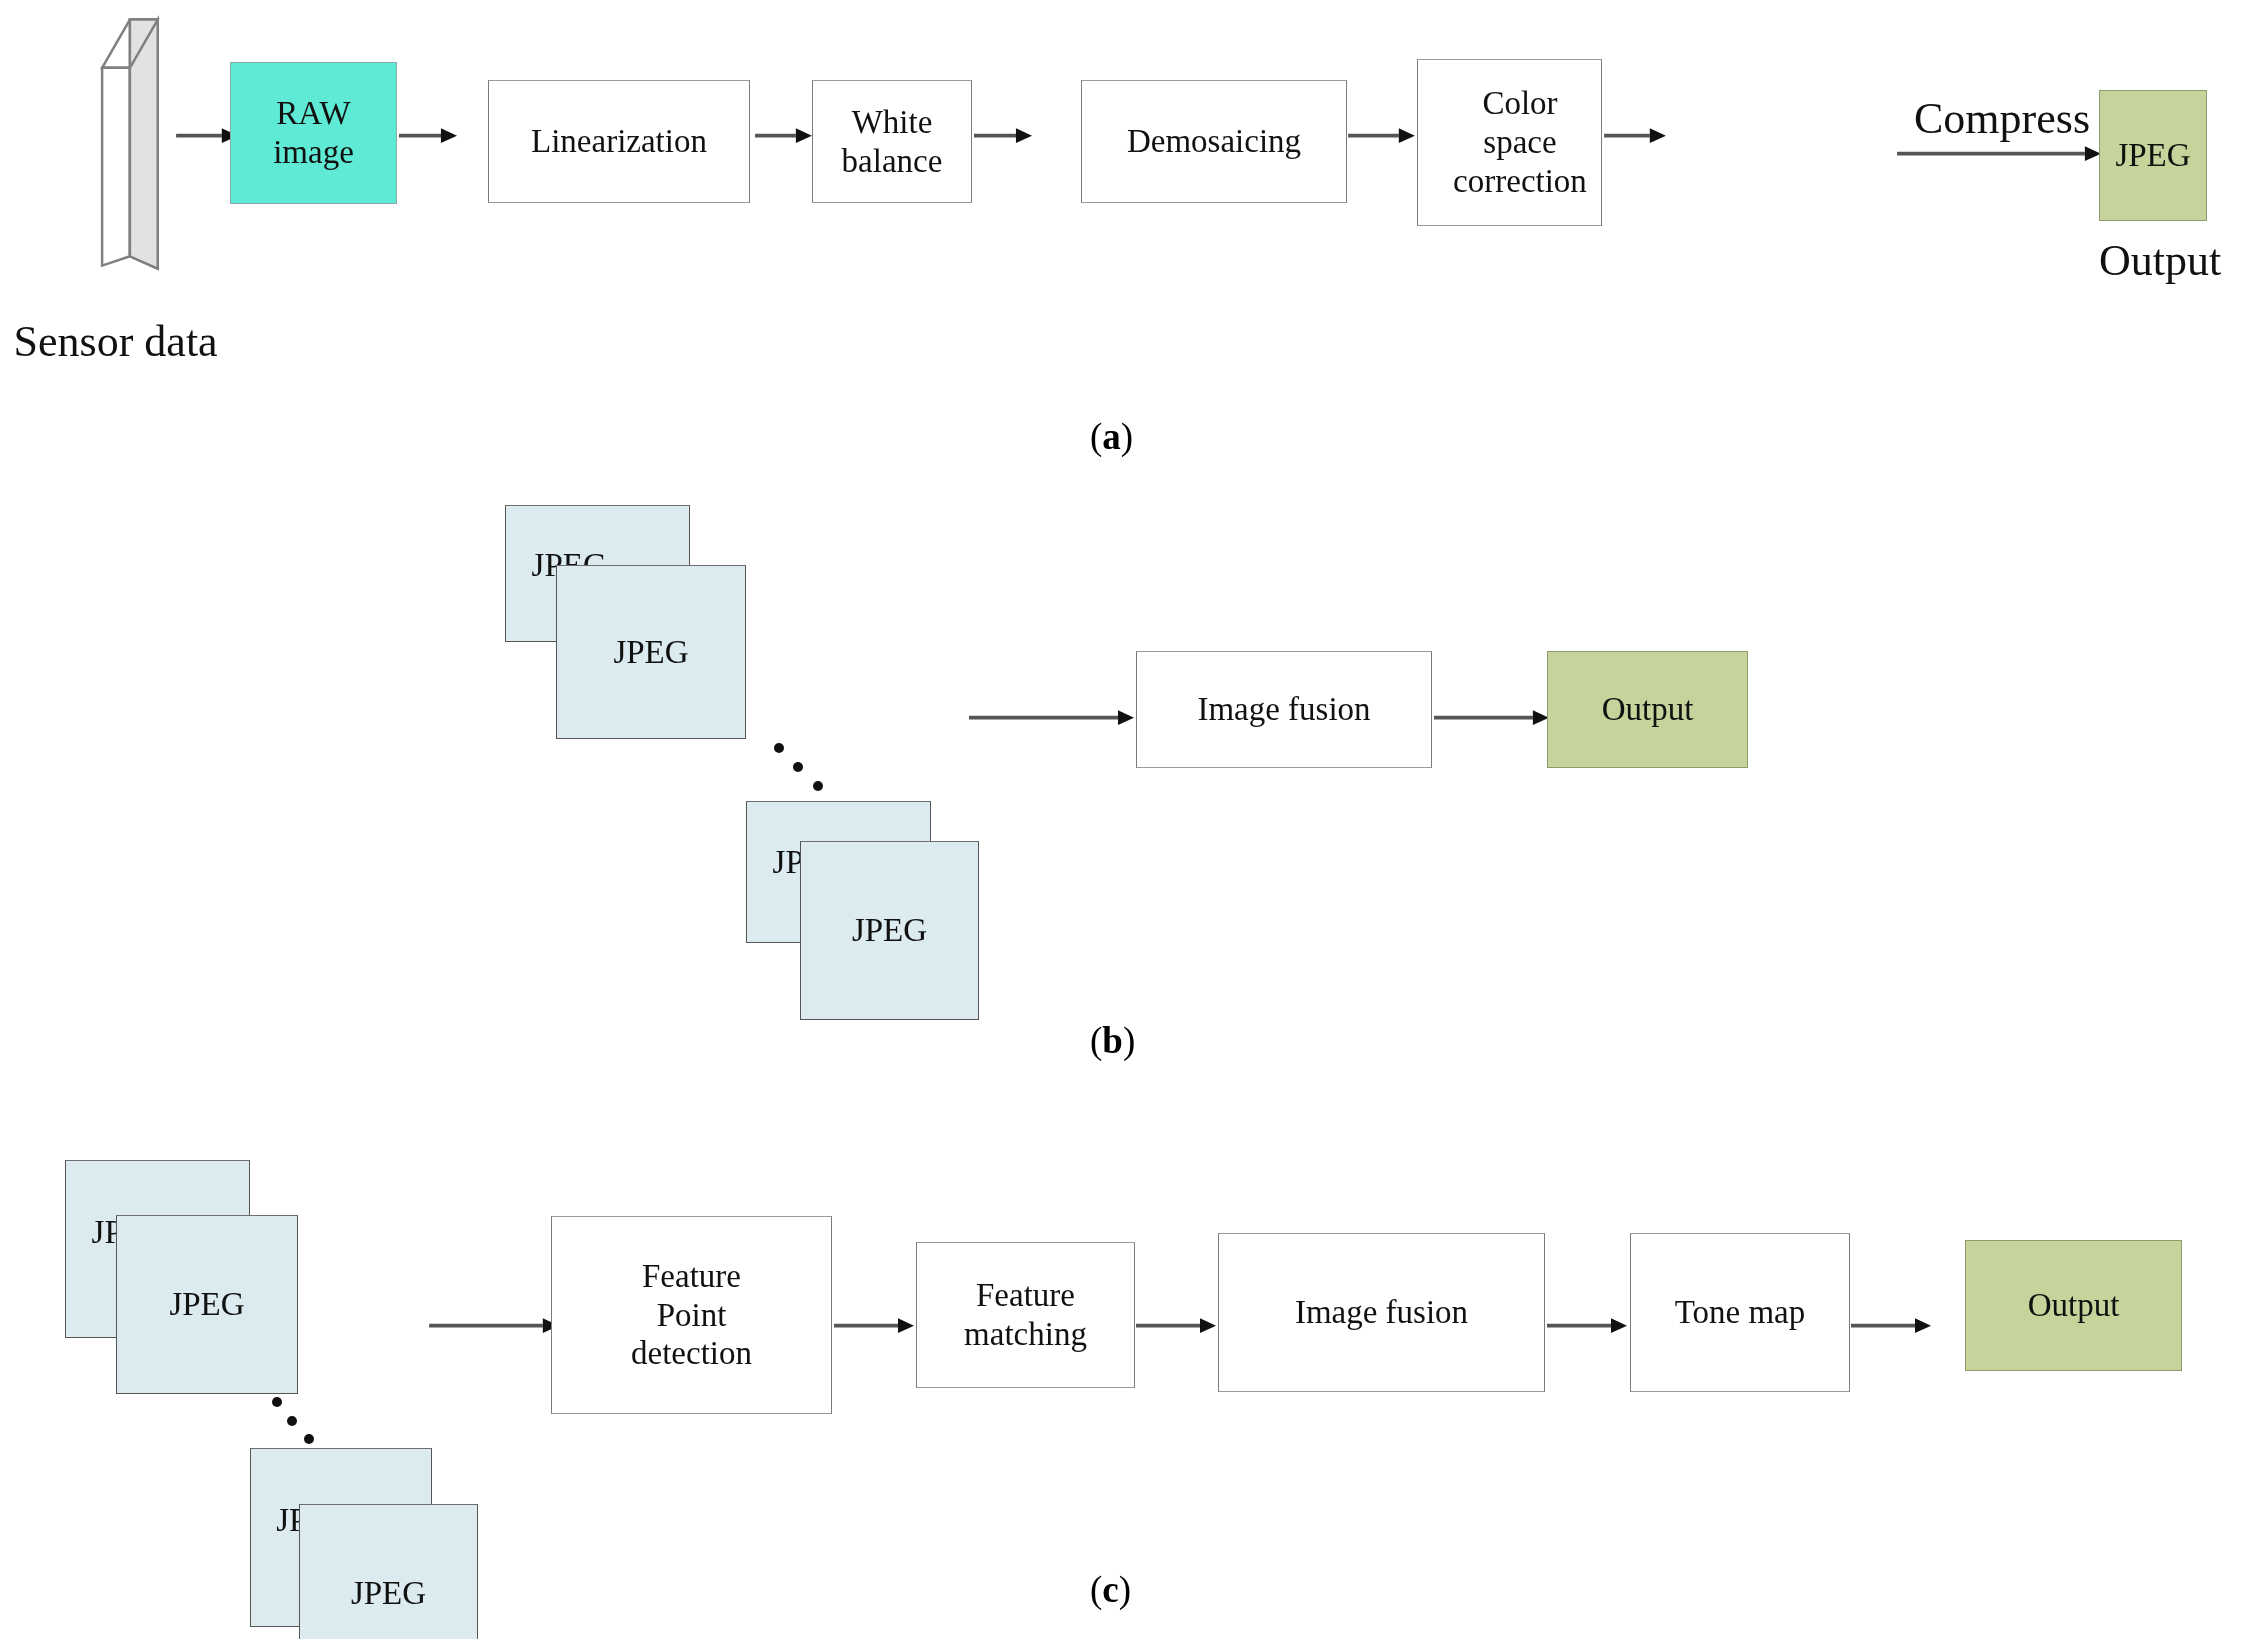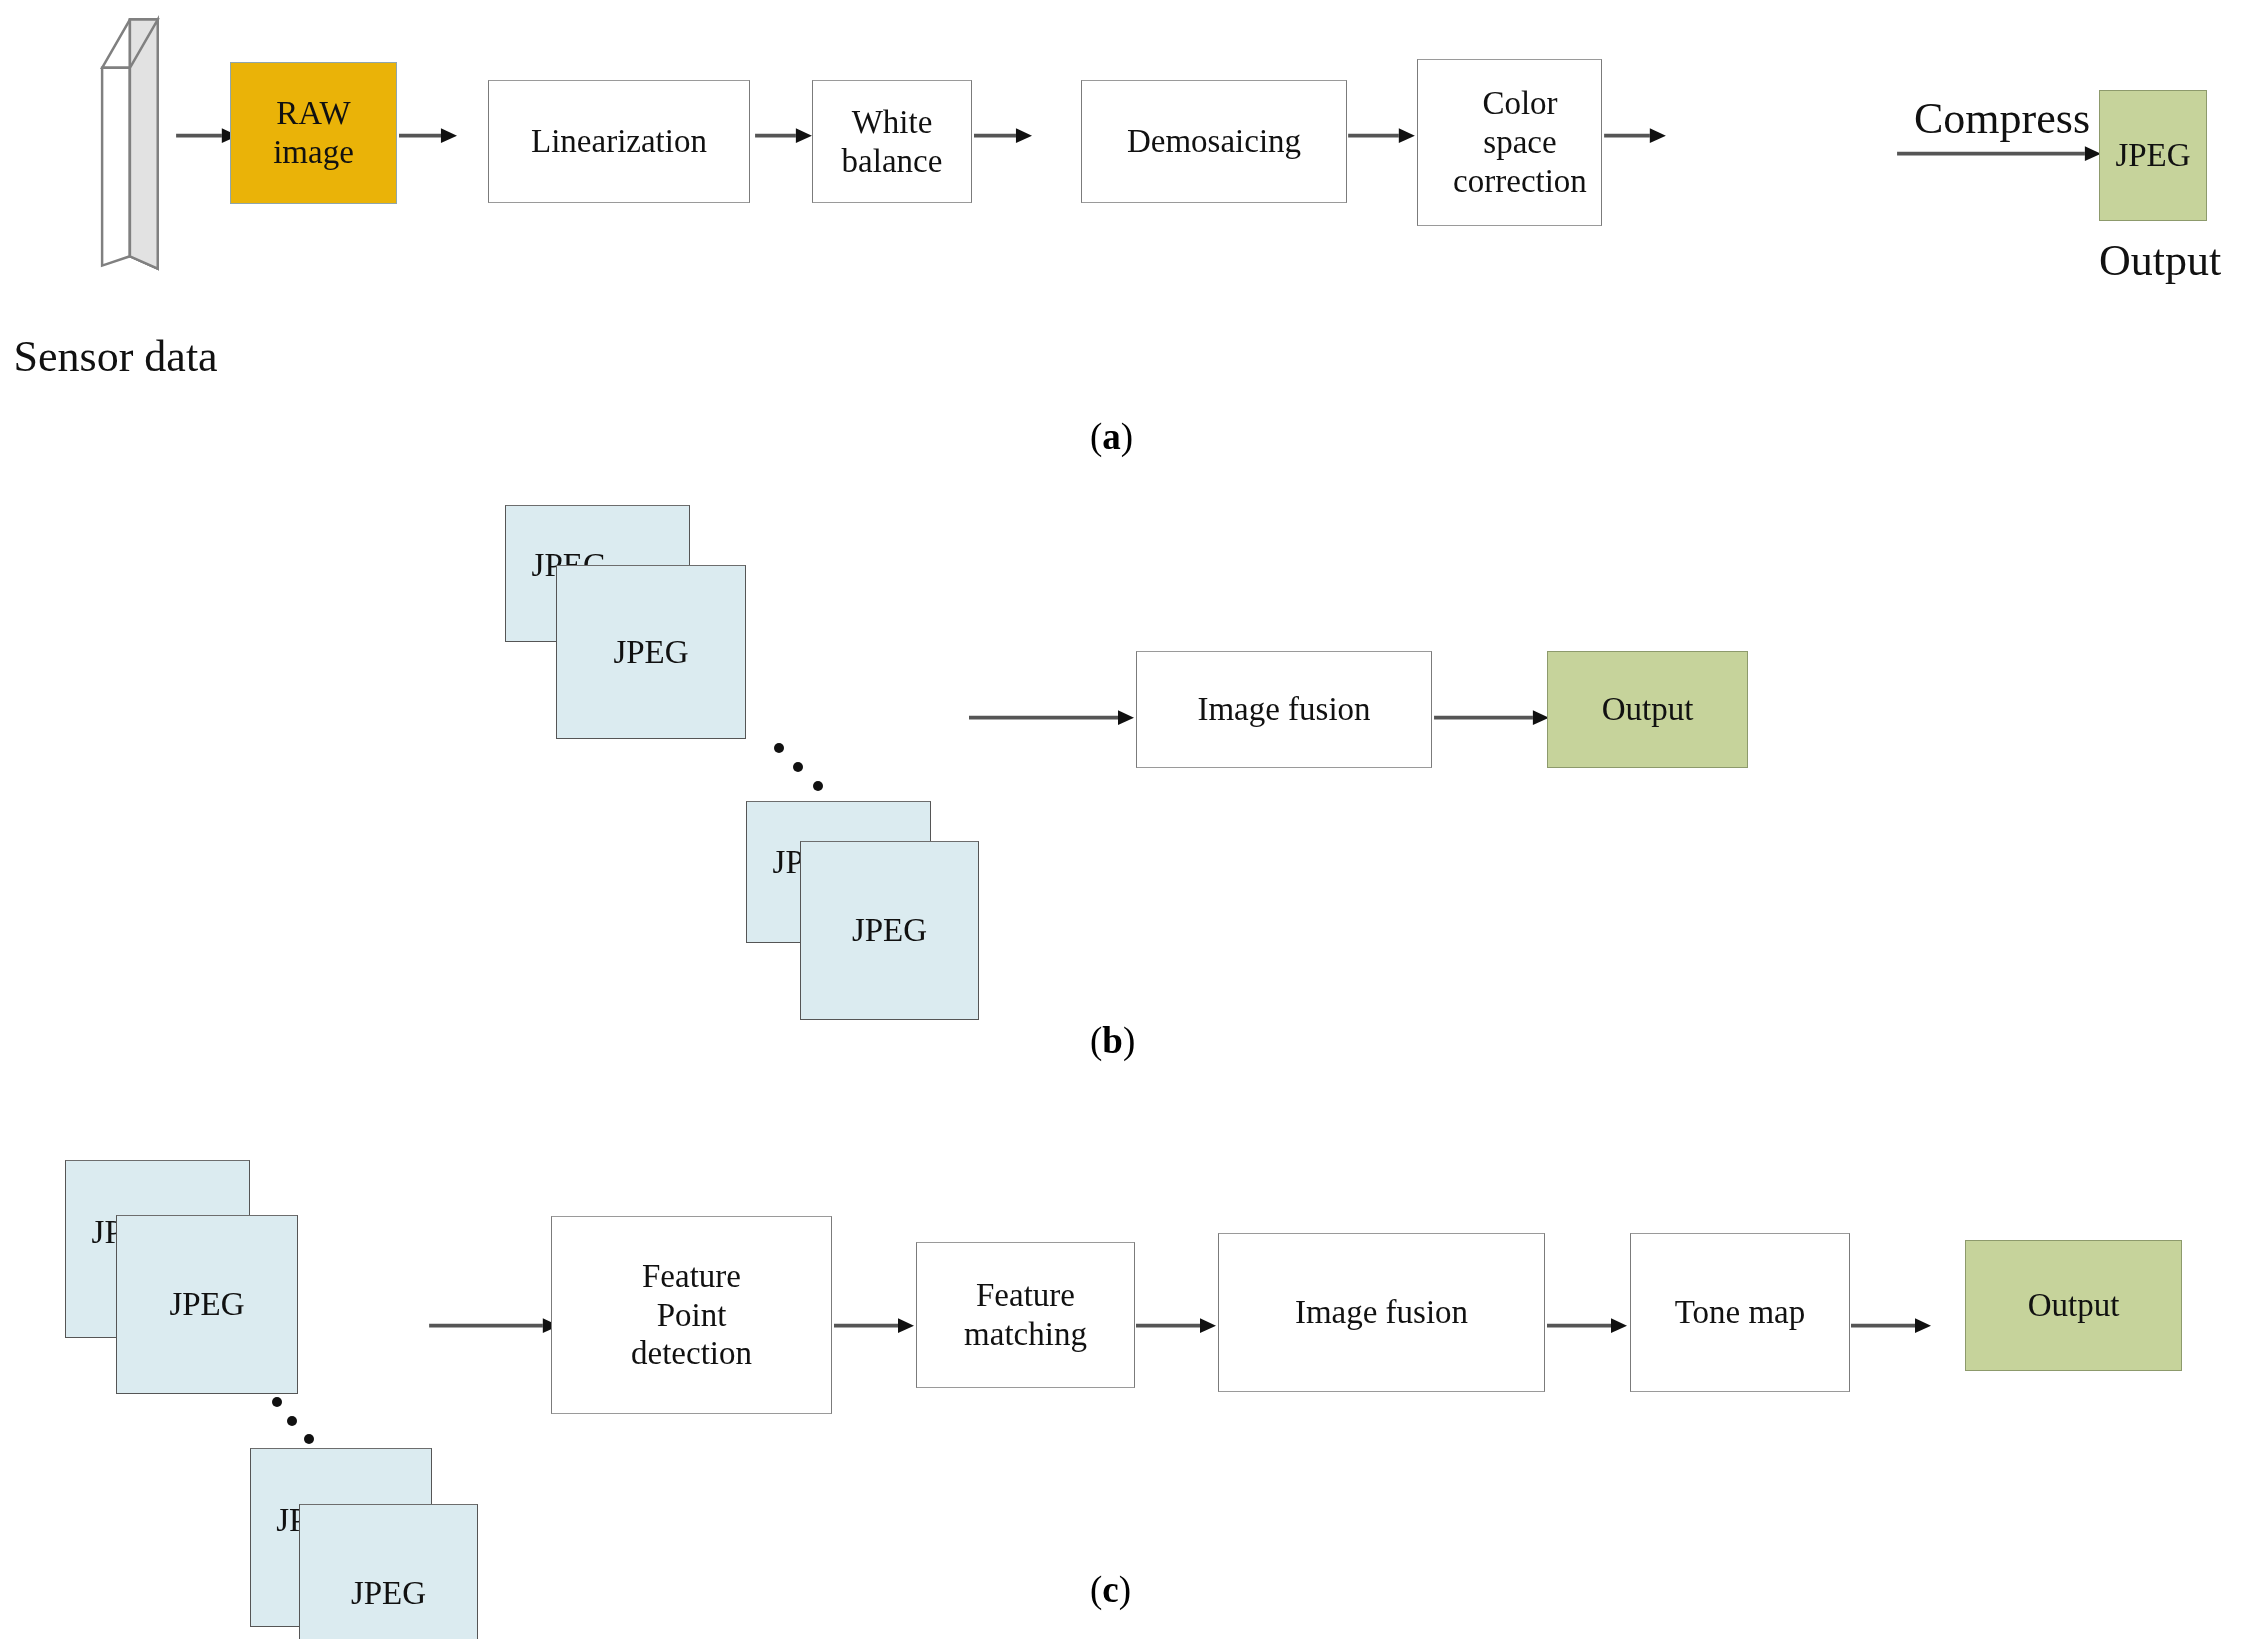--- a/index.html
+++ b/index.html
@@ -30,21 +30,21 @@
     border-bottom-color: #9a9a9a;
     display: flex;
     align-items: center;
     justify-content: center;
     text-align: center;
     line-height: 1.18;
     font-size: 33px;
     color: #111111;
     white-space: pre-line;
   }
-  .box.blue   { background: #eab308; border-color: #8fa6ad; }
+  .box.blue   { background: #5eead4; border-color: #8fa6ad; }
   .box.green  { background: #c6d39b; border-color: #8d9a6c; }
 
   
   .card {
     position: absolute;
     box-sizing: border-box;
     background: #dbebf0;
     border: 1.9px solid #555555;
     border-top-color: #6d6d6d;
     font-size: 33px;
@@ -101,21 +101,21 @@
 <div id="canvas">
 
   <svg class="slab" style="left:68px; top:6.2px; width:198px; height:309px;" viewBox="0 0 320 500">
     <polygon points="55,100 100,22 145,22 100,100" fill="#ffffff" stroke="#808080" stroke-width="4"></polygon>
     <polygon points="100,22 145,22 145,425 100,405" fill="#e2e2e2" stroke="#808080" stroke-width="4"></polygon>
     <polygon points="55,100 100,100 100,405 55,420" fill="#ffffff" stroke="#808080" stroke-width="4"></polygon>
     <polygon points="100,22 145,22 145,425 100,405" fill="#e2e2e2" stroke="#808080" stroke-width="4"></polygon>
     <polygon points="100,100 145,22 145,425 100,405" fill="#e2e2e2" stroke="#808080" stroke-width="4"></polygon>
   </svg>
 
-  <div class="text" style="left:13.6px; top:316px;margin-top:15px;">Sensor data</div>
+  <div class="text" style="left:13.6px; top:316px;">Sensor data</div>
 
   <svg class="arrow" style="left:176px; top:127px; width:62px; height:17.3px;" viewBox="0 0 100 28">
     <line x1="0" y1="14" x2="74" y2="14" stroke="#555555" stroke-width="6"></line>
     <polygon points="74,2 100,14 74,26" fill="#111111"></polygon>
   </svg>
 
   <div class="box blue" style="left:230px; top:62px; width:167px; height:142px;">RAW
 image</div>
 
   <svg class="arrow" style="left:399px; top:127px; width:58px; height:17.3px;" viewBox="0 0 94 28">

